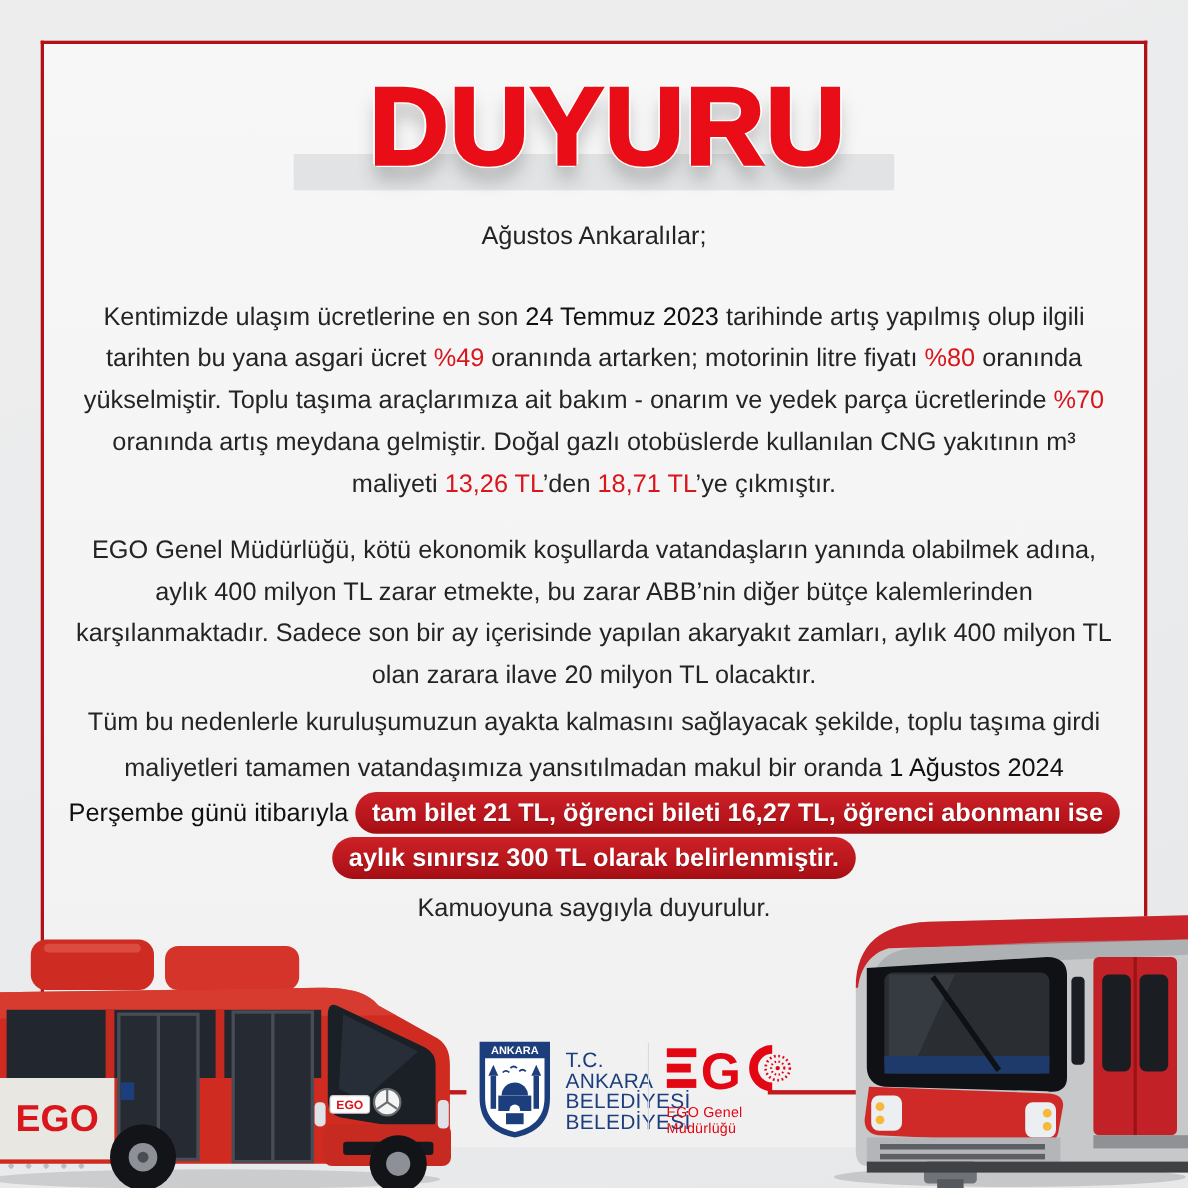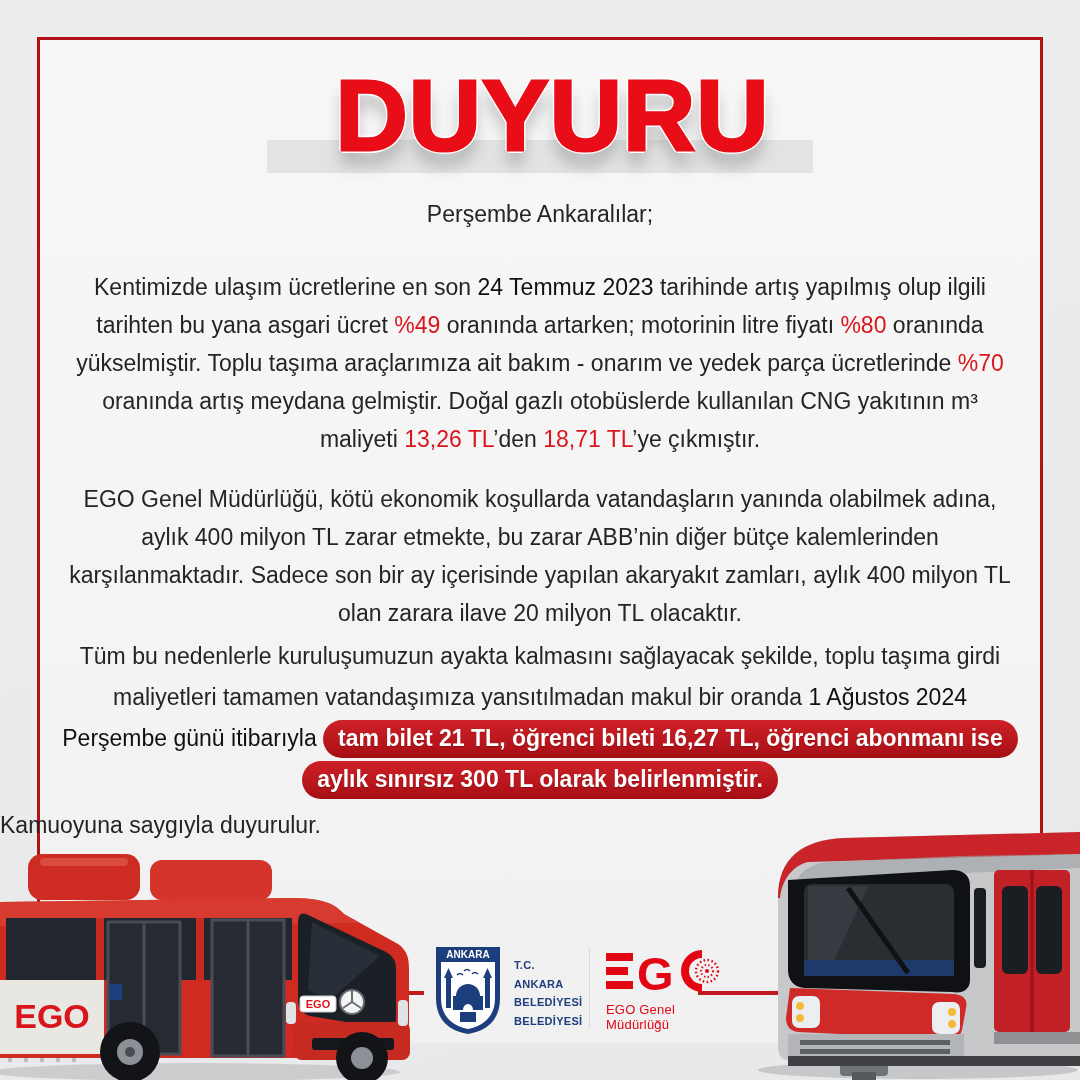--- a/index.html
+++ b/index.html
@@ -20,46 +20,46 @@
   .greeting{position:absolute;top:201px;left:0;width:100%;text-align:center;font-size:23px;z-index:2;}
   .p{position:absolute;left:50%;transform:translateX(-50%);width:956px;text-align:center;
     font-size:23px;line-height:38px;z-index:2;}
   .p1{top:268px;} .p2{top:480px;} .p3{top:636px;line-height:41px;}
   .b{font-weight:normal;color:#101010;}
   .r{font-weight:normal;color:#d8161c;}
   .hl{background:linear-gradient(180deg,#cc2127 0%,#b5141b 70%,#a30e13 100%);
     color:#ffffff;font-weight:bold;padding:5px 15px 7px;border-radius:23px;
     -webkit-box-decoration-break:clone;box-decoration-break:clone;
     text-shadow:0 1px 1px rgba(0,0,0,.25);}
-  .closing{position:absolute;top:812px;left:0;width:100%;text-align:left;font-size:23px;z-index:2;}
+  .closing{position:absolute;top:812px;left:0;width:100%;text-align:center;font-size:23px;z-index:2;}
   
   .line-left{position:absolute;left:350px;top:991px;width:74px;height:4px;background:#c01a20;z-index:2;}
   .line-right{position:absolute;left:698px;top:991px;width:86px;height:4px;background:#c01a20;z-index:2;}
   .shield{position:absolute;left:430px;top:944px;z-index:6;}
   .muni-text{position:absolute;left:514px;top:956px;z-index:6;
-    color:#1d3e7d;font-weight:bold;font-size:11px;line-height:18.5px;letter-spacing:.3px;}
+    color:#1d3e7d;font-weight:normal;font-size:19px;line-height:18.5px;letter-spacing:.3px;}
   .divider{position:absolute;left:589px;top:948px;width:1px;height:80px;background:#d9dadb;z-index:6;}
   .ego-block{position:absolute;left:606px;top:950px;z-index:6;width:130px;}
   .ego-label{margin-top:2px;color:#e30613;font-weight:normal;font-size:13px;letter-spacing:.2px;}
   .dots{position:absolute;left:2px;top:1004px;width:92px;height:68px;z-index:3;
     background:radial-gradient(#bdbdbd 2.2px,transparent 2.6px);background-size:16px 16px;
     clip-path:polygon(0 12%,46% 0,100% 100%,0 100%);}
   .bus{position:absolute;left:0px;top:850px;z-index:5;}
   .train{position:absolute;left:748px;top:828px;z-index:5;}
 </style>
 </head>
 <body>
 
 <div class="canvas">
   <div class="frame"></div>
 
   <div class="title-band"></div>
   <div class="title">DUYURU</div>
 
-  <div class="greeting">Perşembe Ankaralılar;</div>
+  <div class="greeting">Ağustos Ankaralılar;</div>
 
   <div class="p p1"><span>Kentimizde ulaşım ücretlerine en son </span><span class="b">24 Temmuz 2023</span><span> tarihinde artış yapılmış olup ilgili tarihten bu yana asgari ücret </span><span class="r">%49</span><span> oranında artarken; motorinin litre fiyatı </span><span class="r">%80</span><span> oranında yükselmiştir. Toplu taşıma araçlarımıza ait bakım - onarım ve yedek parça ücretlerinde </span><span class="r">%70</span><span> oranında artış meydana gelmiştir. Doğal gazlı otobüslerde kullanılan CNG yakıtının m³ maliyeti </span><span class="r">13,26 TL</span><span>’den </span><span class="r">18,71 TL</span><span>’ye çıkmıştır.</span></div>
 
   <div class="p p2">EGO Genel Müdürlüğü, kötü ekonomik koşullarda vatandaşların yanında olabilmek adına, aylık 400 milyon TL zarar etmekte, bu zarar ABB’nin diğer bütçe kalemlerinden karşılanmaktadır. Sadece son bir ay içerisinde yapılan akaryakıt zamları, aylık 400 milyon TL olan zarara ilave 20 milyon TL olacaktır.</div>
 
   <div class="p p3"><span>Tüm bu nedenlerle kuruluşumuzun ayakta kalmasını sağlayacak şekilde, toplu taşıma girdi maliyetleri tamamen vatandaşımıza yansıtılmadan makul bir oranda </span><span class="b">1 Ağustos 2024 Perşembe günü itibarıyla</span><span> </span><span class="hl">tam bilet 21 TL, öğrenci bileti 16,27 TL, öğrenci abonmanı ise aylık sınırsız 300 TL olarak belirlenmiştir.</span></div>
 
   <div class="closing">Kamuoyuna saygıyla duyurulur.</div>
 
   <div class="line-left"></div>

